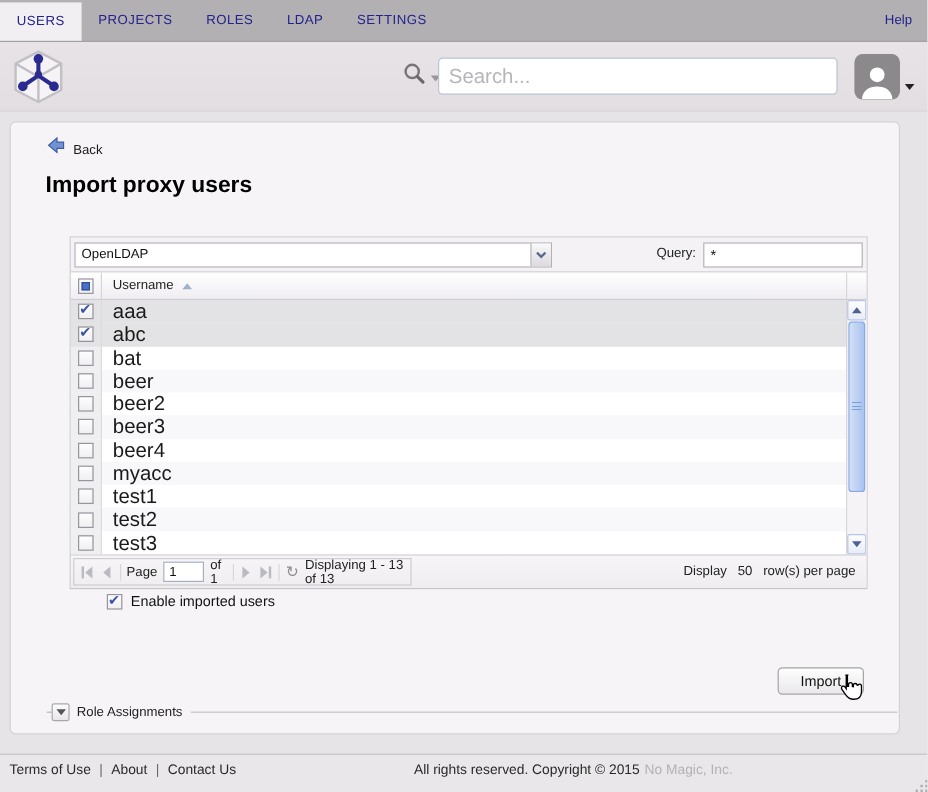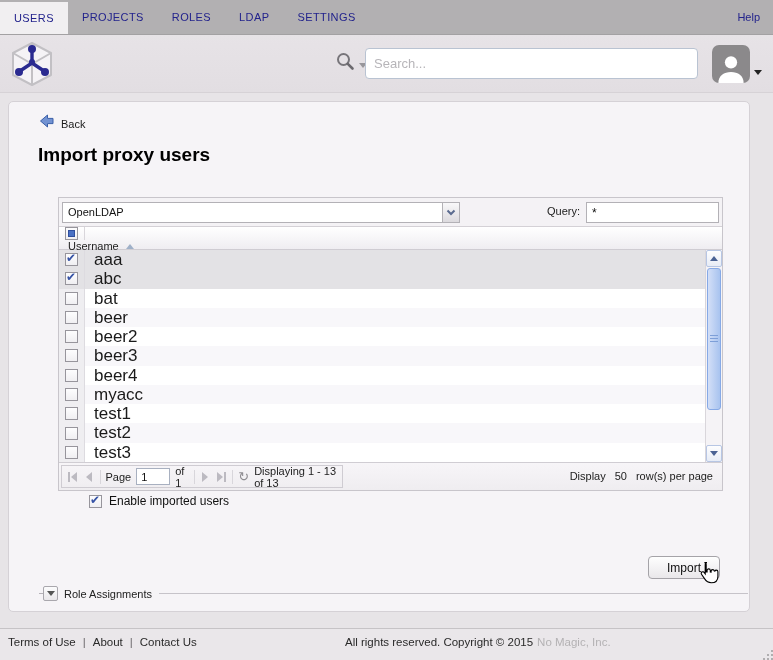--- a/index.html
+++ b/index.html
@@ -20,42 +20,42 @@
   .logo { position:absolute; left:8px; top:5px; width:48px; height:48px; cursor:pointer; }
   .brandtext { position:absolute; left:62px; top:6px; line-height:1; }
   .brand-top { font-size:13px; color:#7a787a; }
   .brand-line2 { margin-top:3px; font-size:17px; }
   .brand-bold { font-weight:bold; color:#26268f; }
   .brand-light { color:#8b898c; }
   .search-icon-btn { position:absolute; left:336px; top:17px; display:flex; align-items:center; cursor:pointer; }
   .caret { width:0; height:0; border-left:4px solid transparent; border-right:4px solid transparent; border-top:5px solid #98969b; }
   .search-icon-btn .caret { margin-left:4px; margin-top:3px; }
   .search-input { position:absolute; left:365px; top:13px; width:333px; height:31px; border:1px solid #b9c3d2;
-                  border-radius:4px; padding:0 8px; font-size:13px; color:#444; background:#fff; font-family:"Liberation Sans",sans-serif; }
+                  border-radius:4px; padding:0 8px; font-size:17px; color:#444; background:#fff; font-family:"Liberation Sans",sans-serif; }
   .search-input::placeholder { color:#b7b5b9; }
   .avatar-menu { position:absolute; left:712px; top:10px; display:flex; align-items:center; cursor:pointer; }
   .avatar { width:38px; height:38px; border-radius:7px; background:#8b898b; display:flex; align-items:flex-end; justify-content:center; overflow:hidden; }
   .avatar-caret { width:0; height:0; border-left:4px solid transparent; border-right:4px solid transparent; border-top:5px solid #222; margin-left:4px; margin-top:16px; }
 
   
   .panel { position:absolute; left:8px; top:101px; width:742px; height:511px; background:#f6f4f7;
            border:1px solid #d5d1d6; border-radius:5px; }
   .back-link { position:absolute; left:30px; top:12px; display:flex; align-items:flex-end; gap:7px; font-size:11px; color:#1a1a1a; cursor:pointer; }
   .page-title { position:absolute; left:29px; top:42px; font-size:19px; font-weight:bold; color:#000; }
 
   
   .grid { position:absolute; left:49px; top:95px; width:665px; height:294px; border:1px solid #c8c5cb; background:#fff; }
   .grid-toolbar { position:relative; height:29px; background:#f4f2f5; border-bottom:1px solid #d4d1d6; }
   .combo { position:absolute; left:3px; top:4px; width:398px; height:21px; border:1px solid #b3b1b6; background:#fff; display:flex; cursor:pointer; }
   .combo-text { flex:1; font-size:11px; color:#111; line-height:19px; padding-left:5px; }
   .combo-btn { width:17px; background:linear-gradient(#f9f8fa,#dcdade); border-left:1px solid #b3b1b6; display:flex; align-items:center; justify-content:center; cursor:pointer; }
   .query-label { position:absolute; right:142px; top:7px; font-size:11px; color:#222; }
   .query-input { position:absolute; right:3px; top:4px; width:133px; height:21px; border:1px solid #b3b1b6; padding:0 5px; font-size:12px; color:#111; font-family:"Liberation Sans",sans-serif; }
 
-  .grid-header { height:23px; background:linear-gradient(#ffffff,#efedf1); border-bottom:1px solid #cfccd2; display:flex;flex-direction:column; }
+  .grid-header { height:23px; background:linear-gradient(#ffffff,#efedf1); border-bottom:1px solid #cfccd2; display:flex; }
   .hcol-check { width:26px; border-right:1px solid #d9d6db; display:flex; align-items:center; justify-content:center; cursor:pointer; }
   .hcol-name { flex:1; display:flex; align-items:center; padding-left:9px; font-size:11px; color:#222; cursor:pointer; }
   .sort-asc { width:0; height:0; border-left:4px solid transparent; border-right:4px solid transparent; border-bottom:5px solid #9fb0c8; margin-left:7px; }
   .hcol-stub { width:17px; border-left:1px solid #d9d6db; }
 
   .grid-body { position:relative; height:212px; background:#fff; overflow:hidden; }
   .rows { position:absolute; left:0; top:0; right:17px; }
   .grow { display:flex; height:19.27px; cursor:pointer; }
   .grow:nth-child(even) { background:#f8f7fa; }
   .cell-check { width:26px; background:#efeef1; border-right:1px solid #dddbe0; display:flex; align-items:center; justify-content:center; }

